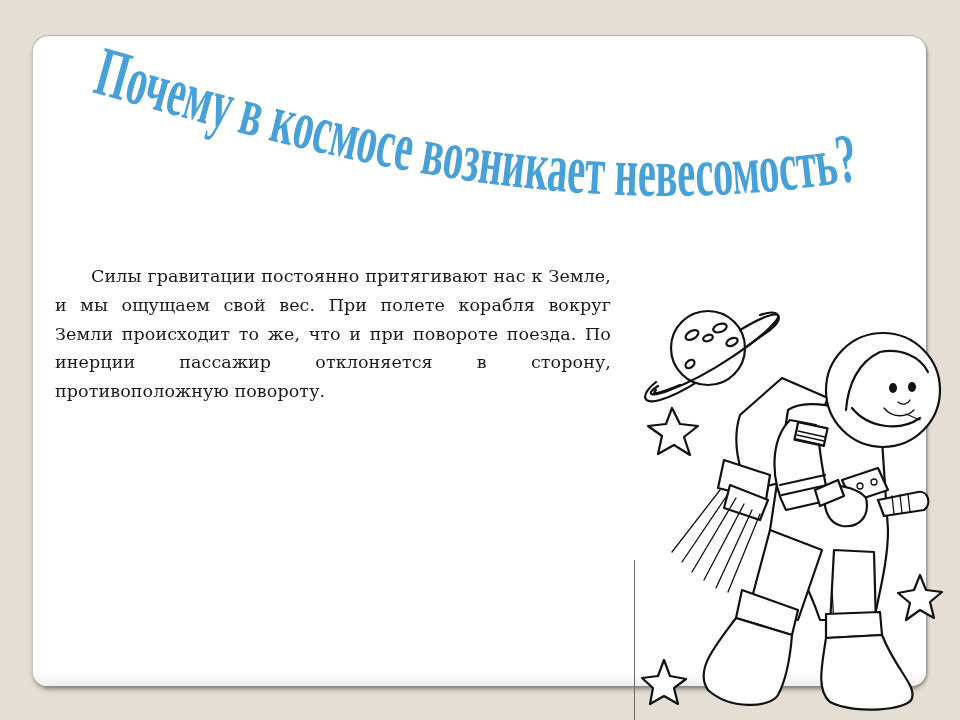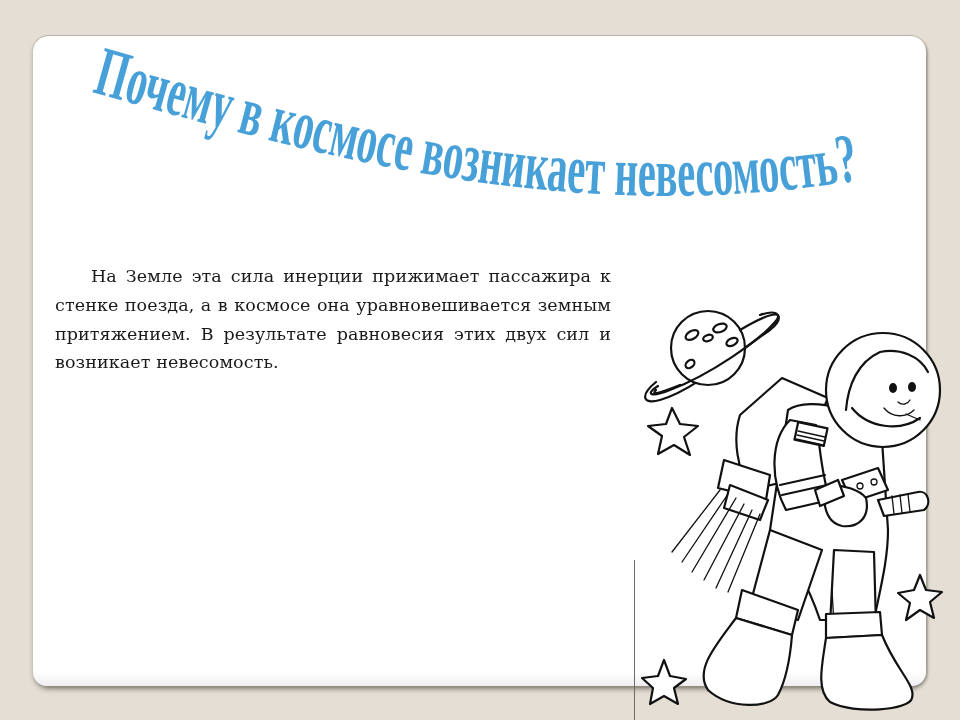--- a/index.html
+++ b/index.html
@@ -49,21 +49,21 @@
 <svg class="title-svg" viewBox="0 0 960 240">
   <defs>
     <path id="titleCurve" d="M 92 92 C 300 150, 560 230, 860 180" fill="none"></path>
   </defs>
   <text class="title-text" font-size="70" textLength="780" lengthAdjust="spacingAndGlyphs" transform="translate(0,0)">
     <textPath href="#titleCurve">Почему в космосе возникает невесомость?</textPath>
   </text>
 </svg>
 
 <div class="body-text">
-  <p>На Земле эта сила инерции прижимает пассажира к стенке поезда, а в космосе она уравновешивается земным притяжением. В результате равновесия этих двух сил и возникает невесомость.</p>
+  <p>Силы гравитации постоянно притягивают нас к Земле, и мы ощущаем свой вес. При полете корабля вокруг Земли происходит то же, что и при повороте поезда. По инерции пассажир отклоняется в сторону, противоположную повороту.</p>
 </div>
 
 <div class="divider"></div>
 
 <svg class="illustration" viewBox="0 0 340 430">
 
   <g>
     <path class="nofill" d="M 36 92 C 20 105, 22 115, 40 110 C 75 100, 120 60, 150 40 C 165 28, 160 18, 140 25"></path>
     <circle cx="88" cy="58" r="37"></circle>
     <path class="nofill" d="M 60 95 C 40 103, 30 106, 36 100 M 120 40 C 150 22, 165 20, 155 32 C 140 50, 90 85, 50 100 C 30 108, 25 104, 38 96"></path>

